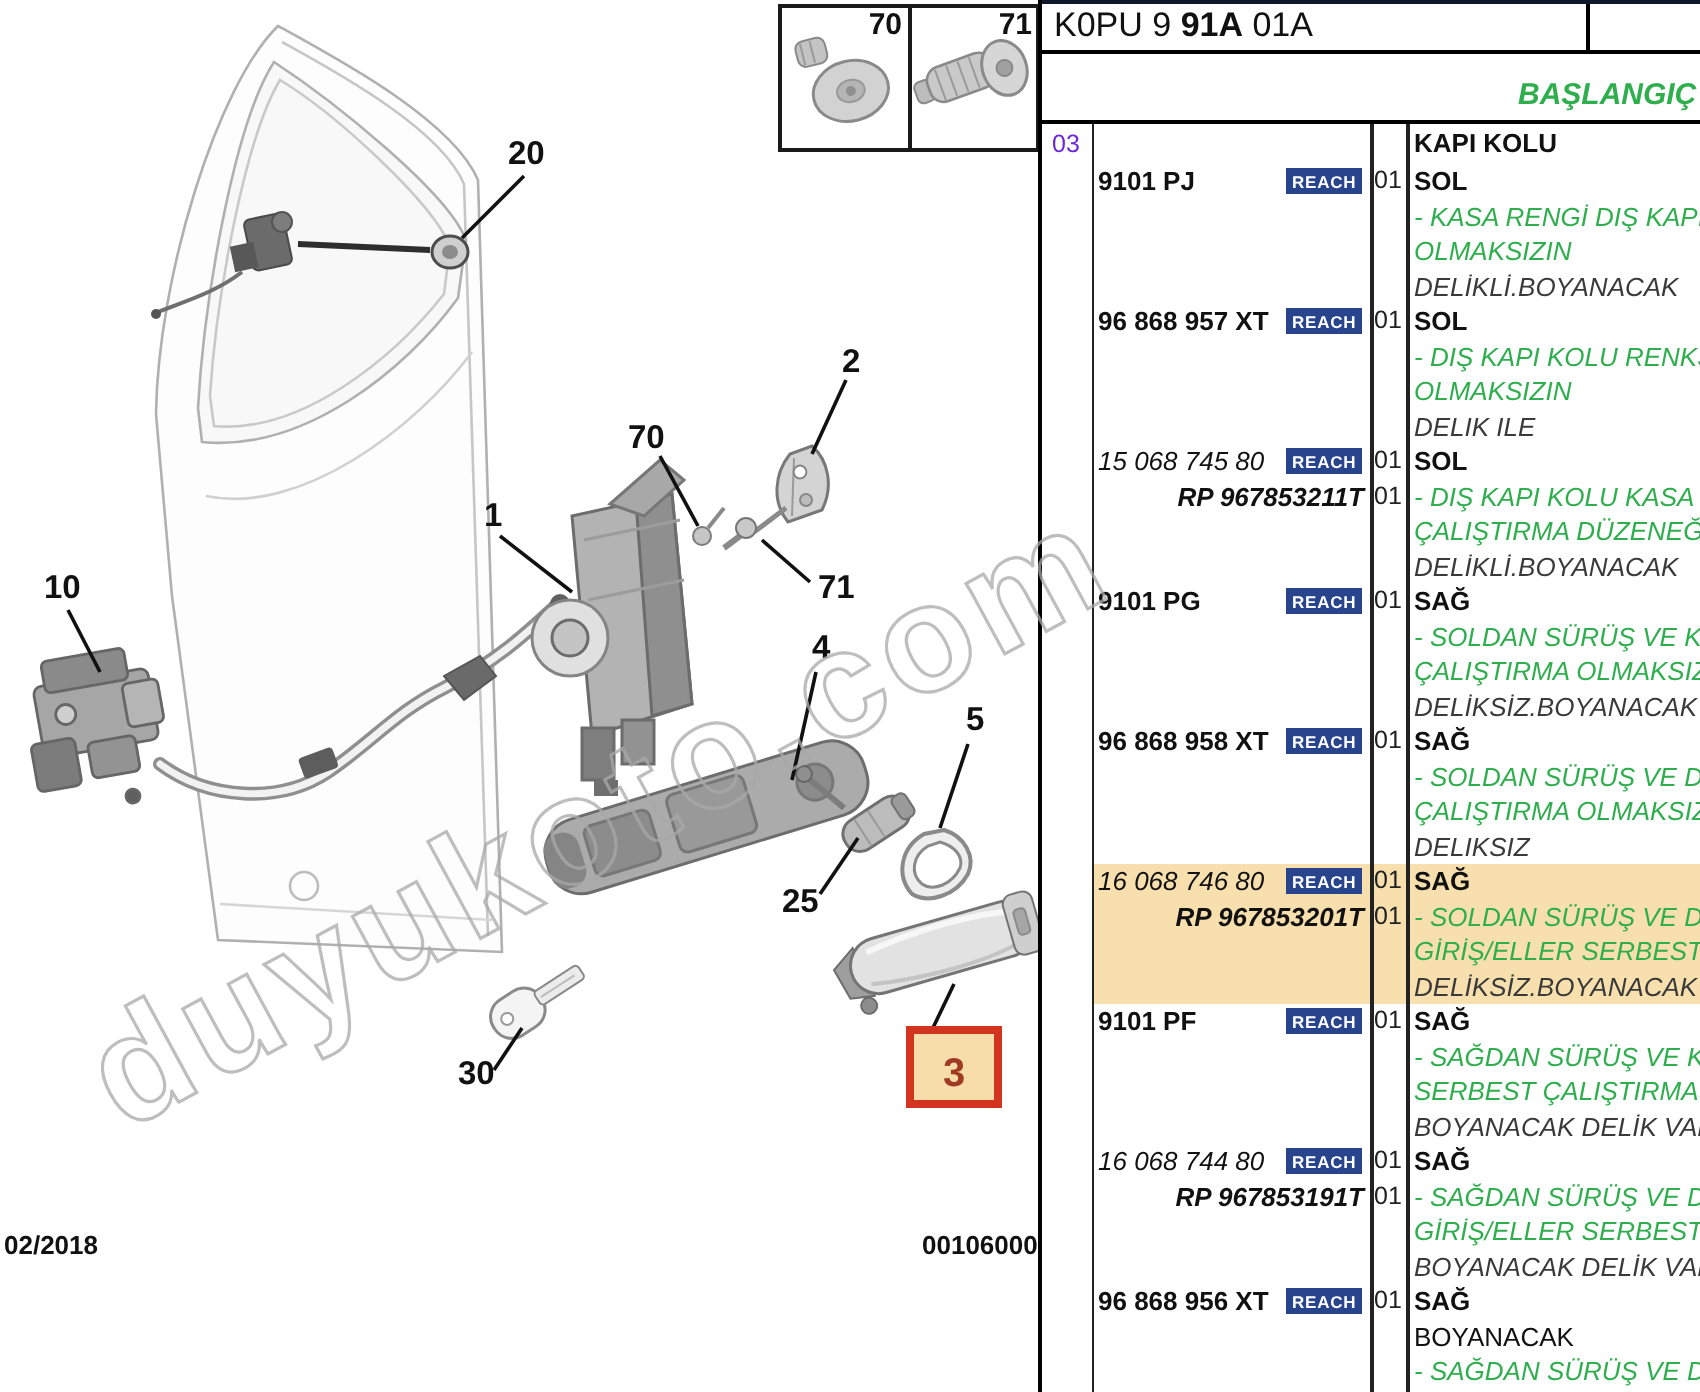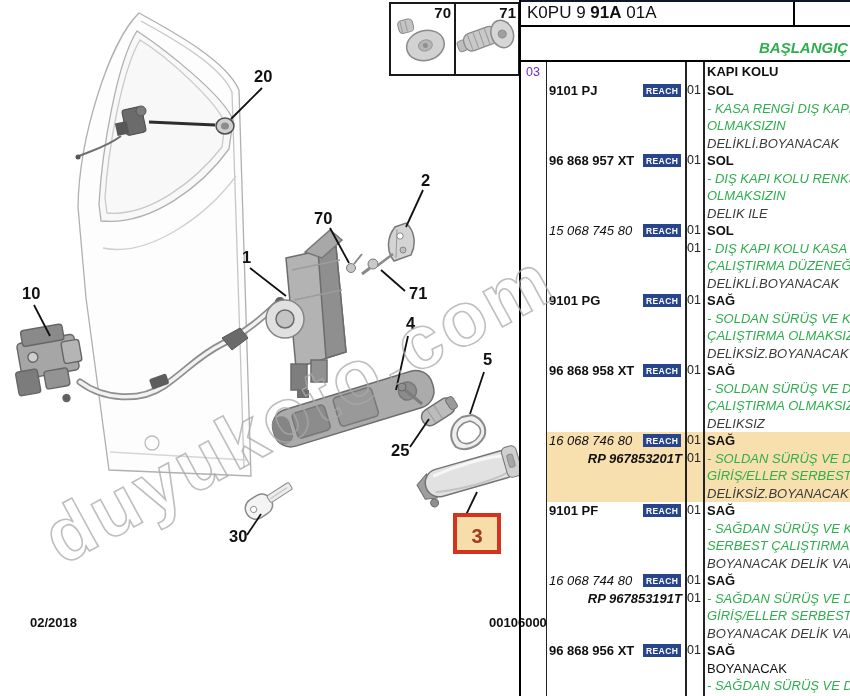--- a/index.html
+++ b/index.html
@@ -38,21 +38,21 @@
   .cl{position:absolute;top:60px;height:636px;background:#222;}
   .cl.a{left:25px;width:1px;}
   .cl.b{left:164px;width:2px;}
   .cl.c{left:182px;width:2px;}
   
   .diagram-svg{position:absolute;left:0;top:0;}
   .inset{position:absolute;left:389px;top:2px;width:131px;height:74px;border:2px solid #1a1a1a;display:flex;box-sizing:border-box;background:#fff;}
   .inset-cell{position:relative;flex:1;}
   .inset-cell.first{border-right:2px solid #1a1a1a;}
   .inset-num{position:absolute;top:0;right:3px;font-weight:bold;font-size:15px;}
-  .foot{position:absolute;font-weight:bold;font-size:13px;white-space:nowrap;margin-left:28px;}
+  .foot{position:absolute;font-weight:bold;font-size:13px;white-space:nowrap;}
   .foot.date{left:2px;top:615px;}
   .foot.docnum{left:461px;top:615px;}
   .wm-svg{position:absolute;left:0;top:0;pointer-events:none;}
 </style>
 </head>
 <body>
 
 <div class="canvas">
 
   <svg class="diagram-svg" width="521" height="696" viewBox="0 0 521 696">
@@ -268,20 +268,21 @@
             <div class="dline plain">SOL</div>
             <div class="dline green">- DIŞ KAPI KOLU RENKS</div>
             <div class="dline green">OLMAKSIZIN</div>
             <div class="dline dark">DELIK ILE</div>
           </div>
         </div>
         <div class="prow">
           <div class="pnum italic">15 068 745 80</div>
           <span class="reach">REACH</span>
           <div class="qty">01</div>
+          <div class="rp">RP 967853211T</div>
           <div class="qty rpq">01</div>
           <div class="desc">
             <div class="dline plain">SOL</div>
             <div class="dline green">- DIŞ KAPI KOLU KASA R</div>
             <div class="dline green">ÇALIŞTIRMA DÜZENEĞİ</div>
             <div class="dline dark">DELİKLİ.BOYANACAK</div>
           </div>
         </div>
         <div class="prow">
           <div class="pnum bold">9101 PG</div>

